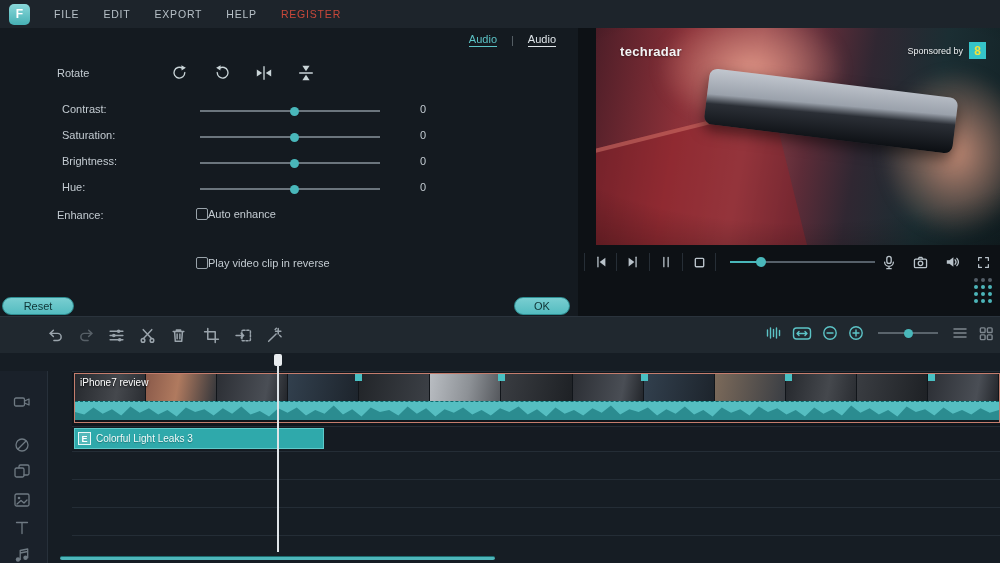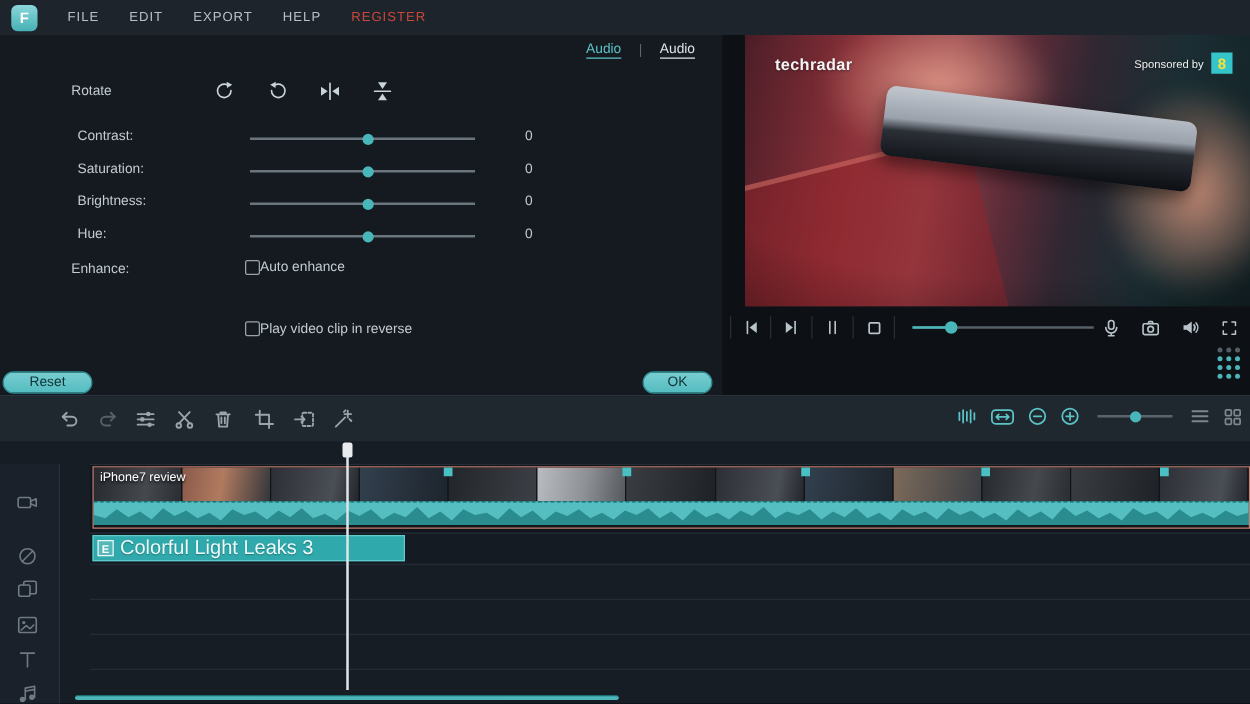--- a/index.html
+++ b/index.html
@@ -136,21 +136,21 @@
                 text-shadow:0 1px 2px rgba(0,0,0,.8); z-index:3; }
   .wave { position:relative; height:19px; background:#55bec1; border-top:1px dashed #0d6a6e; }
   .wave svg { position:absolute; inset:0; width:100%; height:100%; }
   .tmark { position:absolute; top:0; width:7px; height:7px; background:#49c0c3; z-index:4; }
 
   .fx-clip { position:absolute; left:2px; top:57px; width:250px; height:21px; background:#2fa9ab;
              border:1px solid #5ecaca; display:flex; align-items:center; padding-left:3px; }
   .fx-ico { width:13px; height:13px; border:1px solid #eaf6f6; background:rgba(255,255,255,.18);
             color:#fff; font-size:9px; font-weight:bold; display:flex; align-items:center;
             justify-content:center; }
-  .fx-lbl { color:#eefbfb; font-size:16px; margin-left:5px; text-shadow:0 1px 1px rgba(0,0,0,.3); }
+  .fx-lbl { color:#eefbfb; font-size:10px; margin-left:5px; text-shadow:0 1px 1px rgba(0,0,0,.3); }
 
   .playhead-handle { position:absolute; left:274px; top:354px; width:8px; height:12px;
                      background:#e8ecef; border-radius:2px; z-index:20; }
   .playhead-line { position:absolute; left:277px; top:365px; width:2px; height:187px;
                    background:#dfe5e9; z-index:20; }
 
   .hscroll { position:absolute; left:60px; bottom:3px; width:435px; height:4px;
              background:#4db6ba; border-radius:2px; border-top:1px solid #1d6c70; }
 
   svg .s { stroke:#9aa4ac; stroke-width:1.4; fill:none; stroke-linecap:round; stroke-linejoin:round; }

